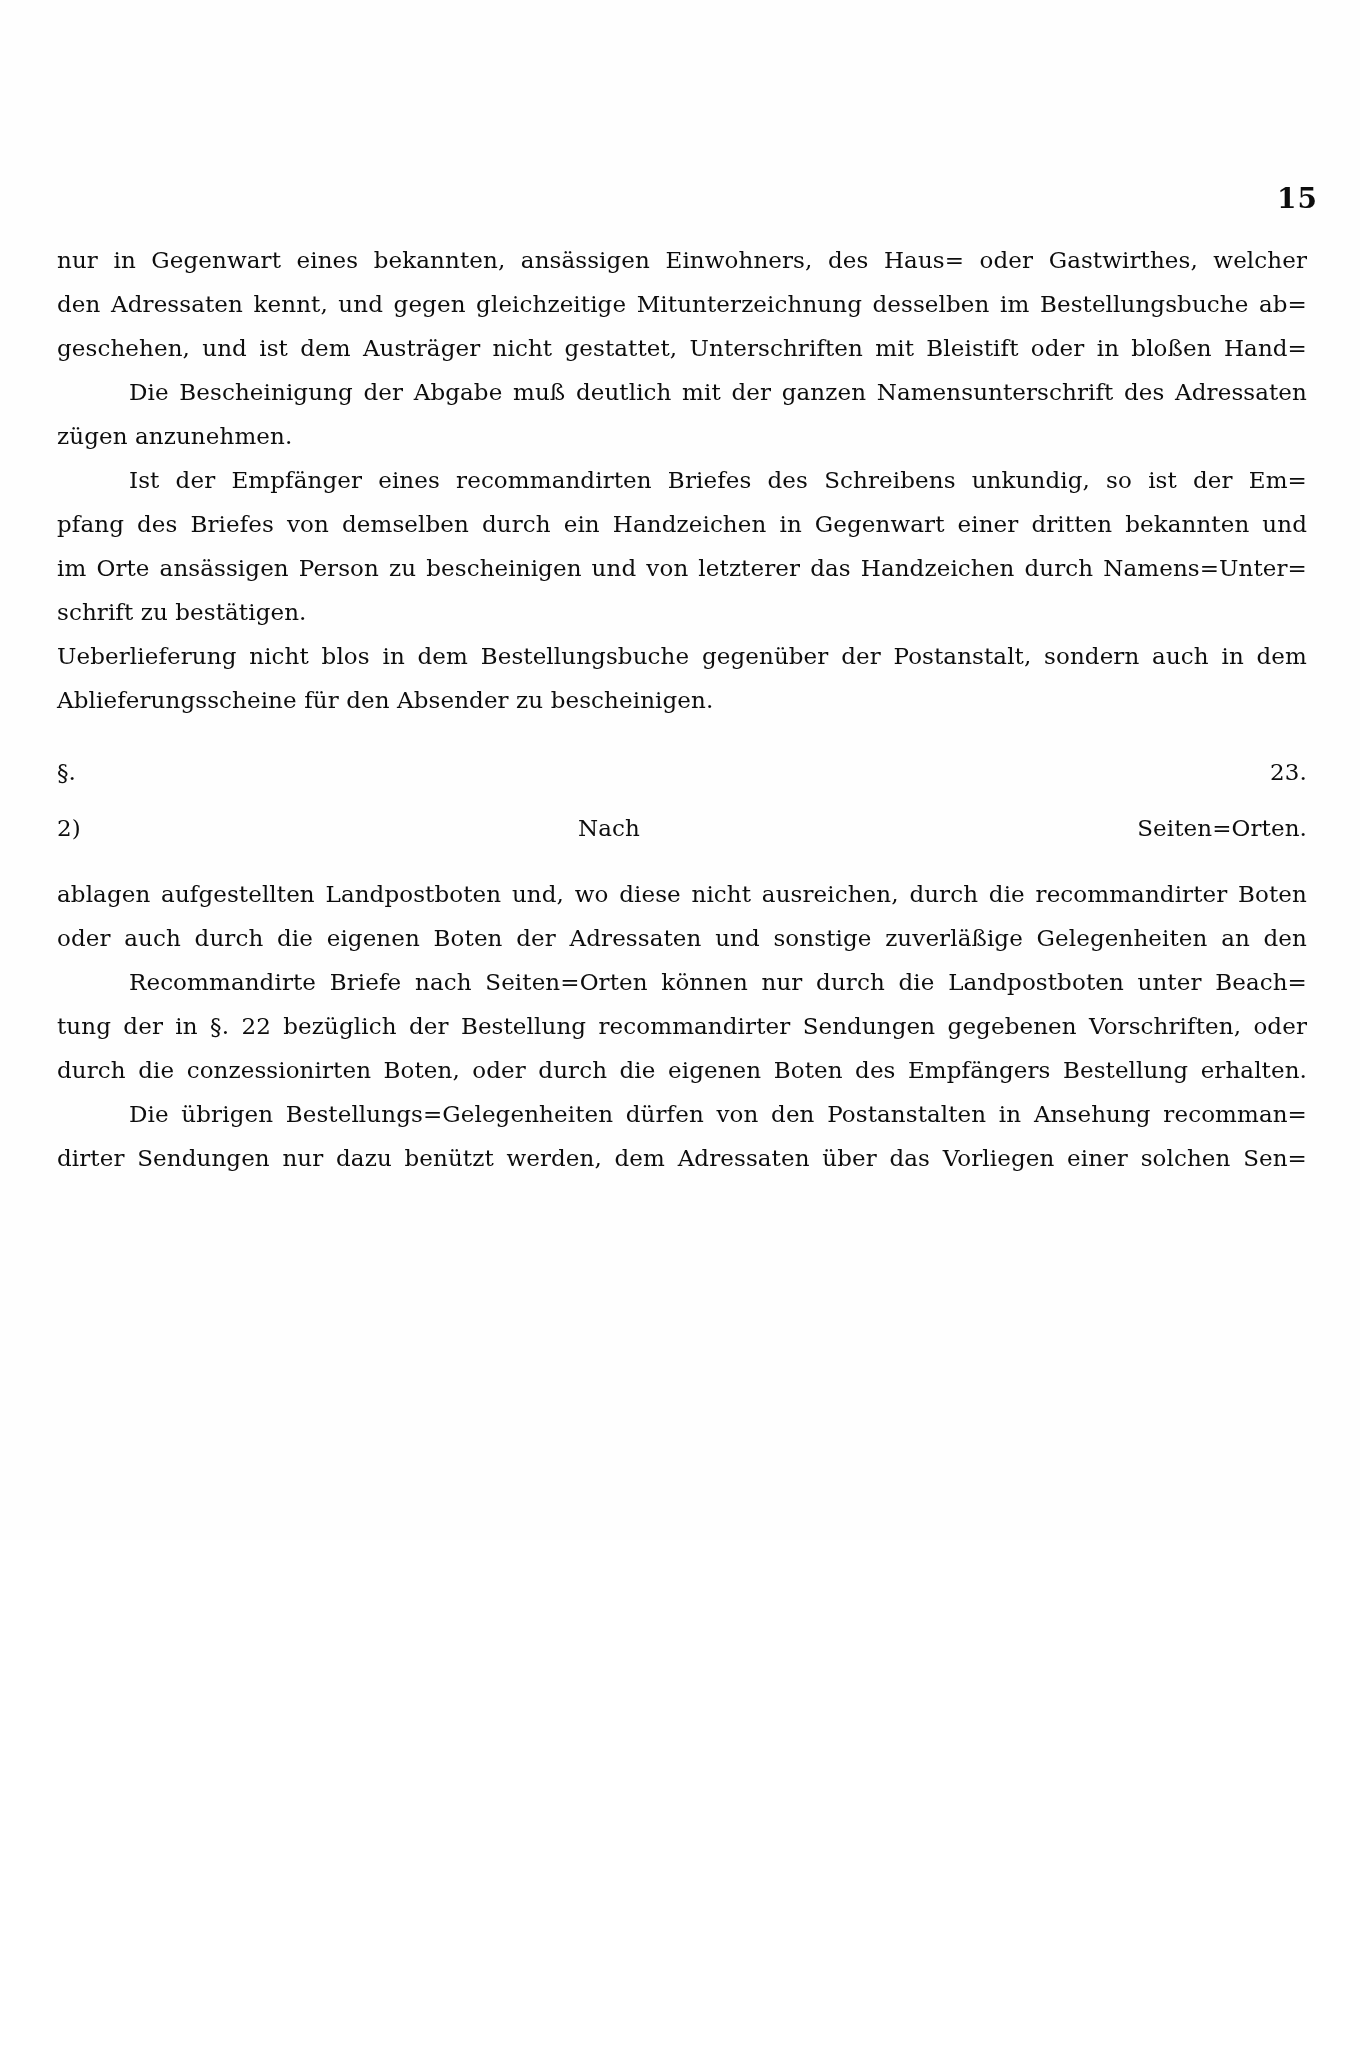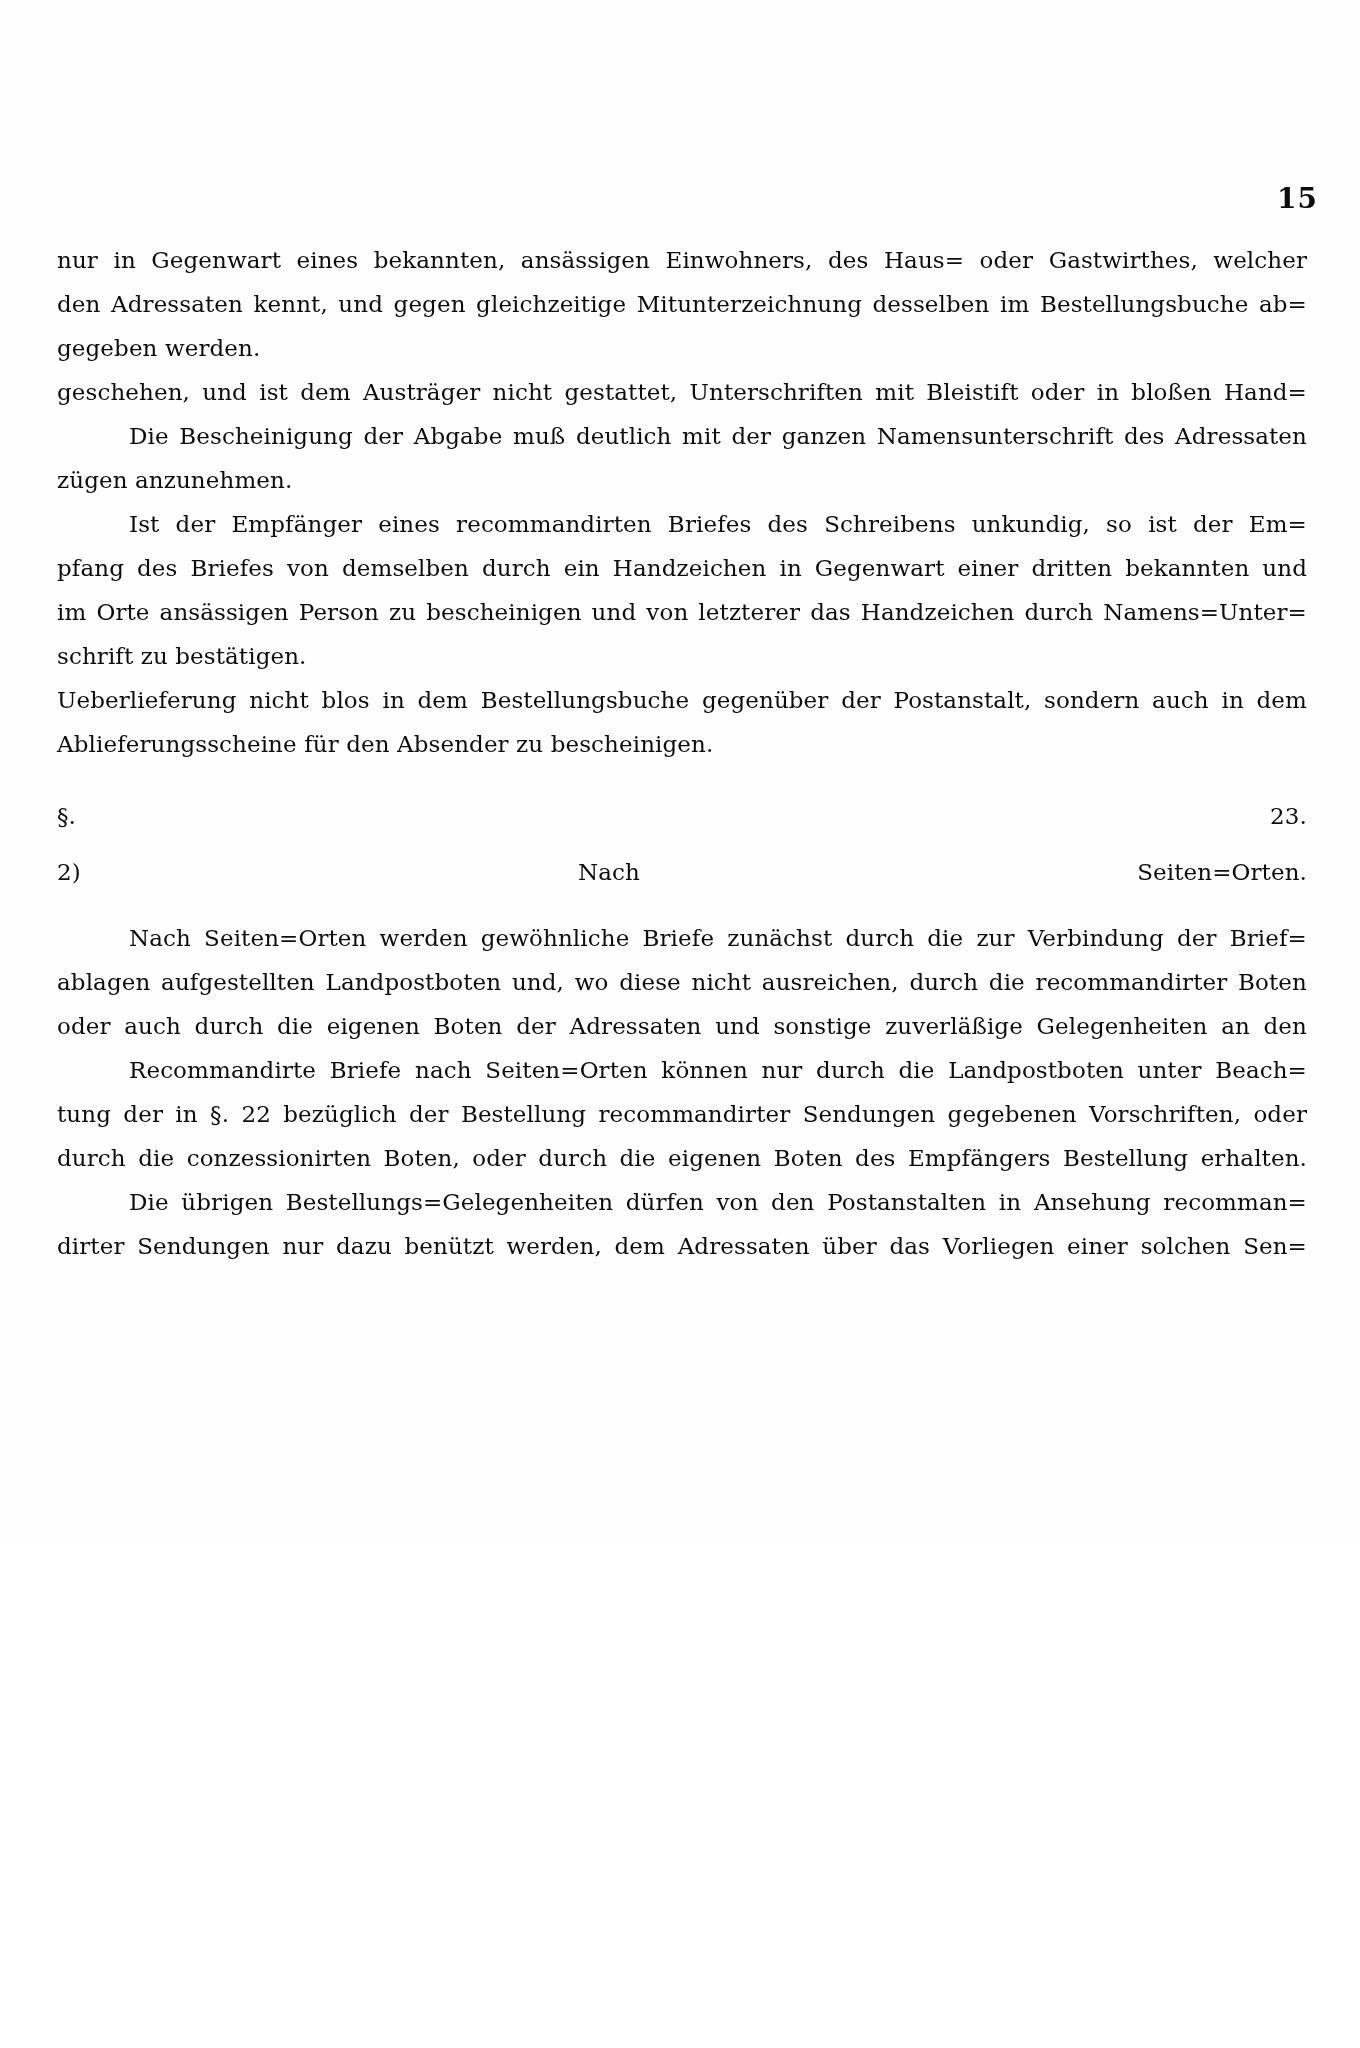--- a/index.html
+++ b/index.html
@@ -64,21 +64,20 @@
 </style>
 </head>
 <body>
 
 <div class="page">
   <div class="page-number">15</div>
   <div class="body">
       <div class="block paragraph">
         <div class="line">nur in Gegenwart eines bekannten, ansässigen Einwohners, des Haus= oder Gastwirthes, welcher</div>
         <div class="line">den Adressaten kennt, und gegen gleichzeitige Mitunterzeichnung desselben im Bestellungsbuche ab=</div>
-        <div class="line short">gegeben werden.</div>
       </div>
       <div class="block paragraph">
         <div class="line">geschehen, und ist dem Austräger nicht gestattet, Unterschriften mit Bleistift oder in bloßen Hand=</div>
         <div class="line indent">Die Bescheinigung der Abgabe muß deutlich mit der ganzen Namensunterschrift des Adressaten</div>
         <div class="line short">zügen anzunehmen.</div>
       </div>
       <div class="block paragraph">
         <div class="line indent">Ist der Empfänger eines recommandirten Briefes des Schreibens unkundig, so ist der Em=</div>
         <div class="line">pfang des Briefes von demselben durch ein Handzeichen in Gegenwart einer dritten bekannten und</div>
         <div class="line">im Orte ansässigen Person zu bescheinigen und von letzterer das Handzeichen durch Namens=Unter=</div>
@@ -88,21 +87,20 @@
         <div class="line">Ueberlieferung nicht blos in dem Bestellungsbuche gegenüber der Postanstalt, sondern auch in dem</div>
         <div class="line short">Ablieferungsscheine für den Absender zu bescheinigen.</div>
       </div>
       <div class="block section-heading">
         <div class="line">§. 23.</div>
       </div>
       <div class="block section-subheading">
         <div class="line">2) Nach Seiten=Orten.</div>
       </div>
       <div class="block paragraph">
-        <div class="line indent">Nach Seiten=Orten werden gewöhnliche Briefe zunächst durch die zur Verbindung der Brief=</div>
         <div class="line">ablagen aufgestellten Landpostboten und, wo diese nicht ausreichen, durch die recommandirter Boten</div>
         <div class="line">oder auch durch die eigenen Boten der Adressaten und sonstige zuverläßige Gelegenheiten an den</div>
       </div>
       <div class="block paragraph">
         <div class="line indent">Recommandirte Briefe nach Seiten=Orten können nur durch die Landpostboten unter Beach=</div>
         <div class="line">tung der in §. 22 bezüglich der Bestellung recommandirter Sendungen gegebenen Vorschriften, oder</div>
         <div class="line">durch die conzessionirten Boten, oder durch die eigenen Boten des Empfängers Bestellung erhalten.</div>
       </div>
       <div class="block paragraph">
         <div class="line indent">Die übrigen Bestellungs=Gelegenheiten dürfen von den Postanstalten in Ansehung recomman=</div>

